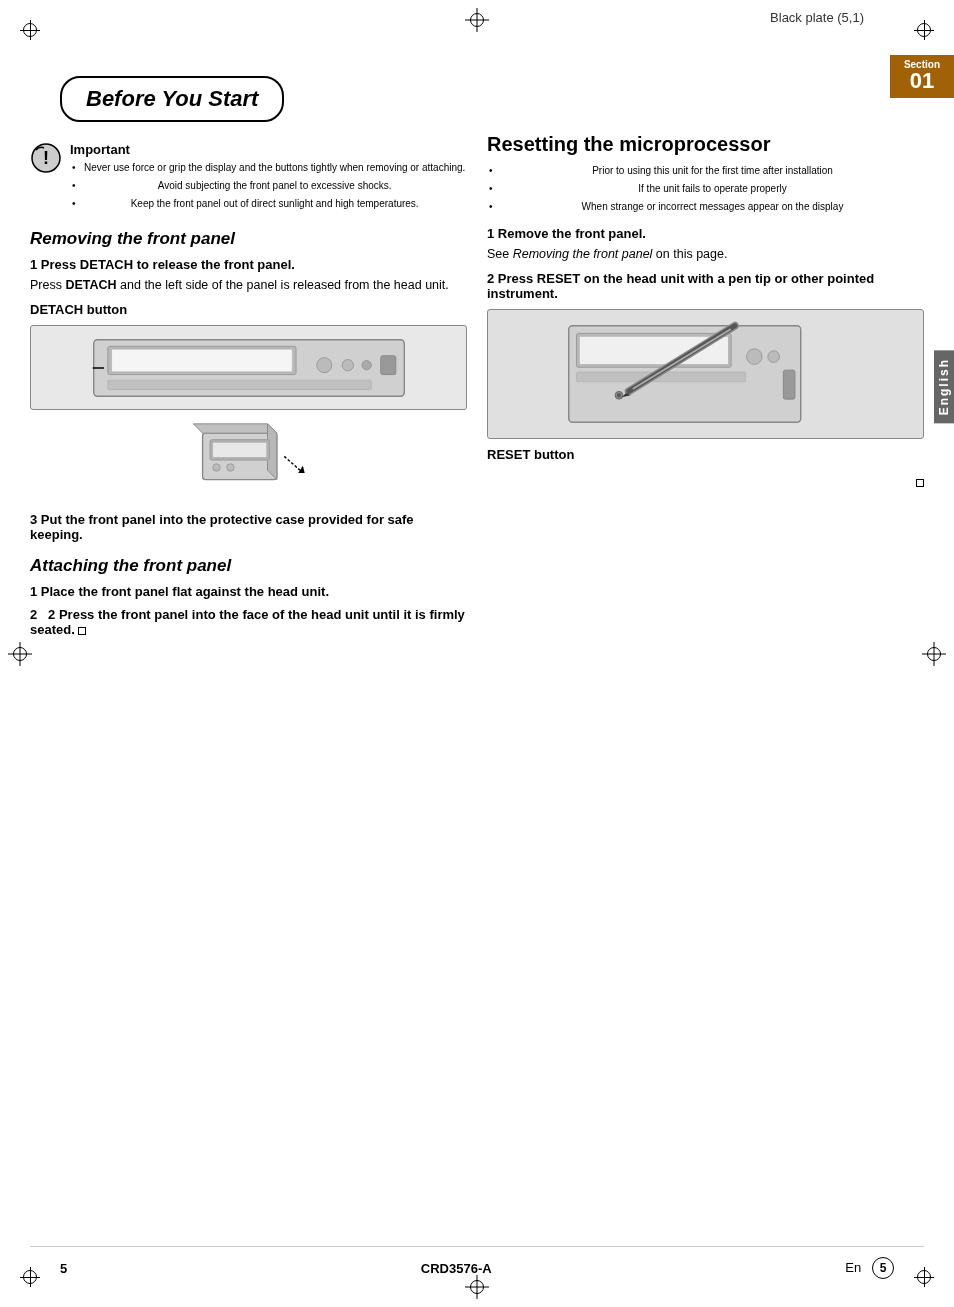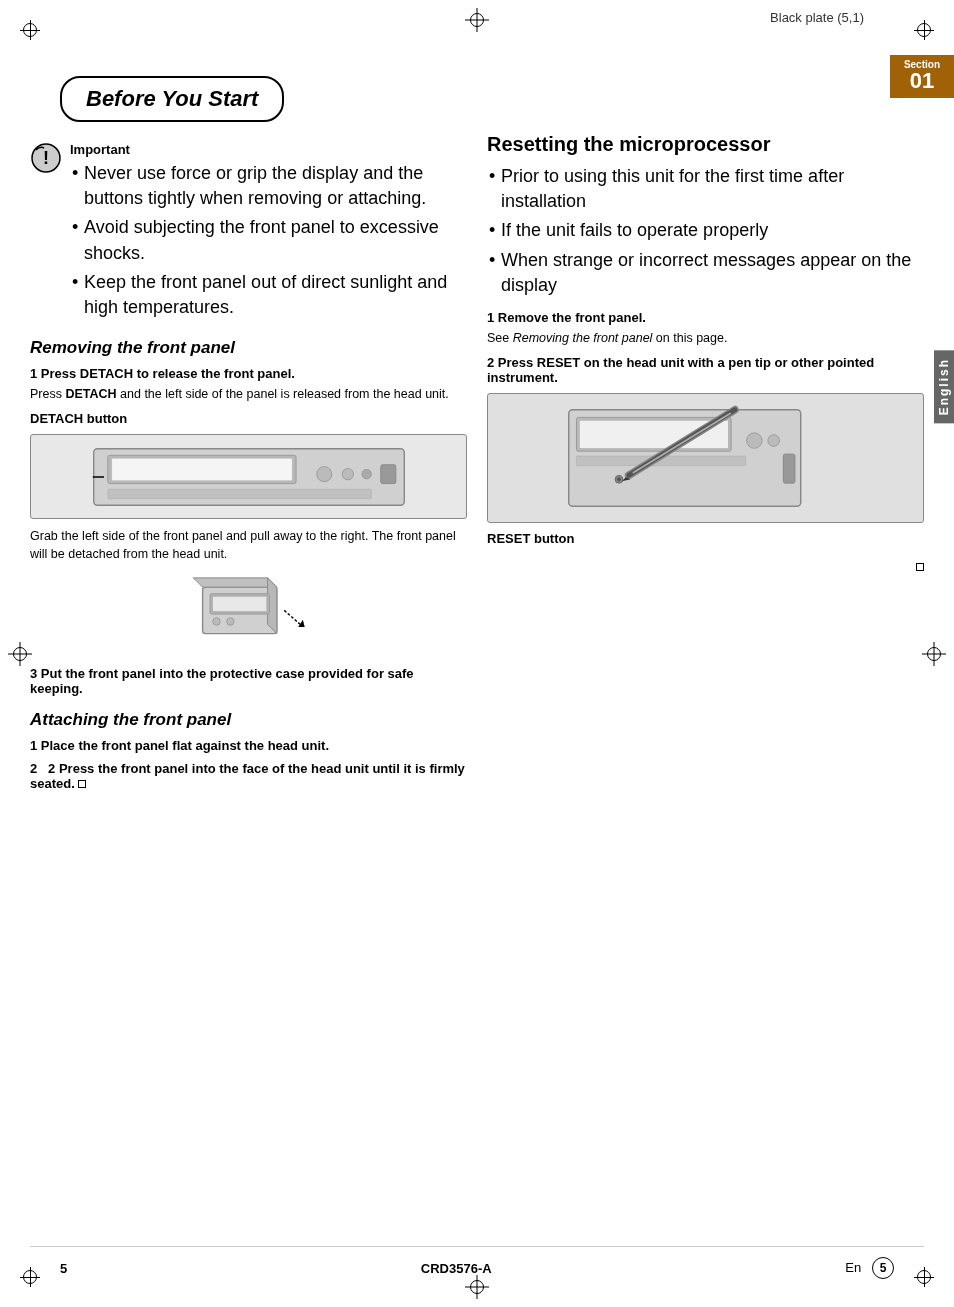--- a/index.html
+++ b/index.html
@@ -120,22 +120,23 @@
 
     .bullet-list {
       list-style: none;
       padding-left: 0;
     }
 
     .bullet-list li {
       position: relative;
       padding-left: 14px;
       margin-bottom: 4px;
-      font-size: 18px;
+      font-size: 10px;
       line-height: 1.4;
+      text-align: center;
     }
 
     .bullet-list li::before {
       content: '•';
       position: absolute;
       left: 2px;
     }
 
     
     .section-heading {
@@ -416,21 +417,20 @@
         <circle cx="275" cy="32" r="6" fill="#bbb" stroke="#999" stroke-width="1"></circle>
         <circle cx="295" cy="32" r="5" fill="#aaa" stroke="#999" stroke-width="1"></circle>
         <rect x="310" y="22" width="16" height="20" rx="2" fill="#999" stroke="#888" stroke-width="1"></rect>
 
         <rect x="20" y="48" width="280" height="10" rx="1" fill="#c0c0c0" stroke="#aaa" stroke-width="0.5"></rect>
 
         <path d="M16 35 L4 35" stroke="#000" stroke-width="1.5" marker-end="url(#arr)"></path>
       </svg>
     </div>
 
-    <p class="step-text">Grab the left side of the front panel and pull away to the right. The front panel will be detached from the head unit.</p>
 
     <div style="display:flex;justify-content:center;margin:8px 0;">
       <svg viewBox="0 0 140 90" width="130" height="86">
 
         <rect x="20" y="15" width="80" height="50" rx="3" fill="#d0d0d0" stroke="#888" stroke-width="1.5"></rect>
         <polygon points="20,15 10,5 90,5 100,15" fill="#c0c0c0" stroke="#888" stroke-width="1"></polygon>
         <polygon points="100,15 90,5 90,55 100,65" fill="#b8b8b8" stroke="#888" stroke-width="1"></polygon>
 
         <rect x="28" y="22" width="64" height="22" rx="2" fill="#b0b0b0" stroke="#999" stroke-width="1"></rect>
         <rect x="31" y="25" width="58" height="16" fill="#e8e8e8" stroke="#aaa" stroke-width="0.5"></rect>

